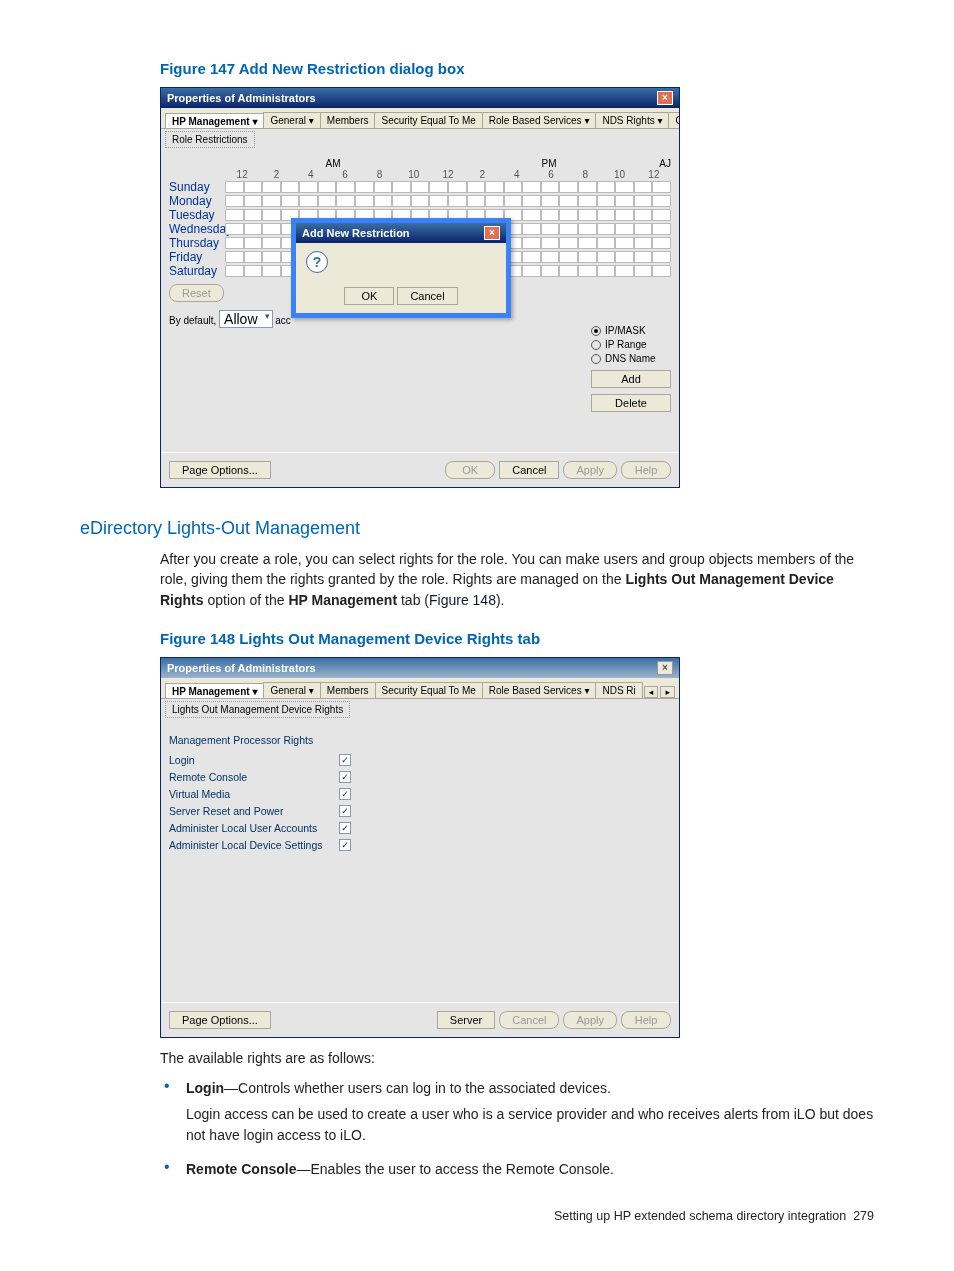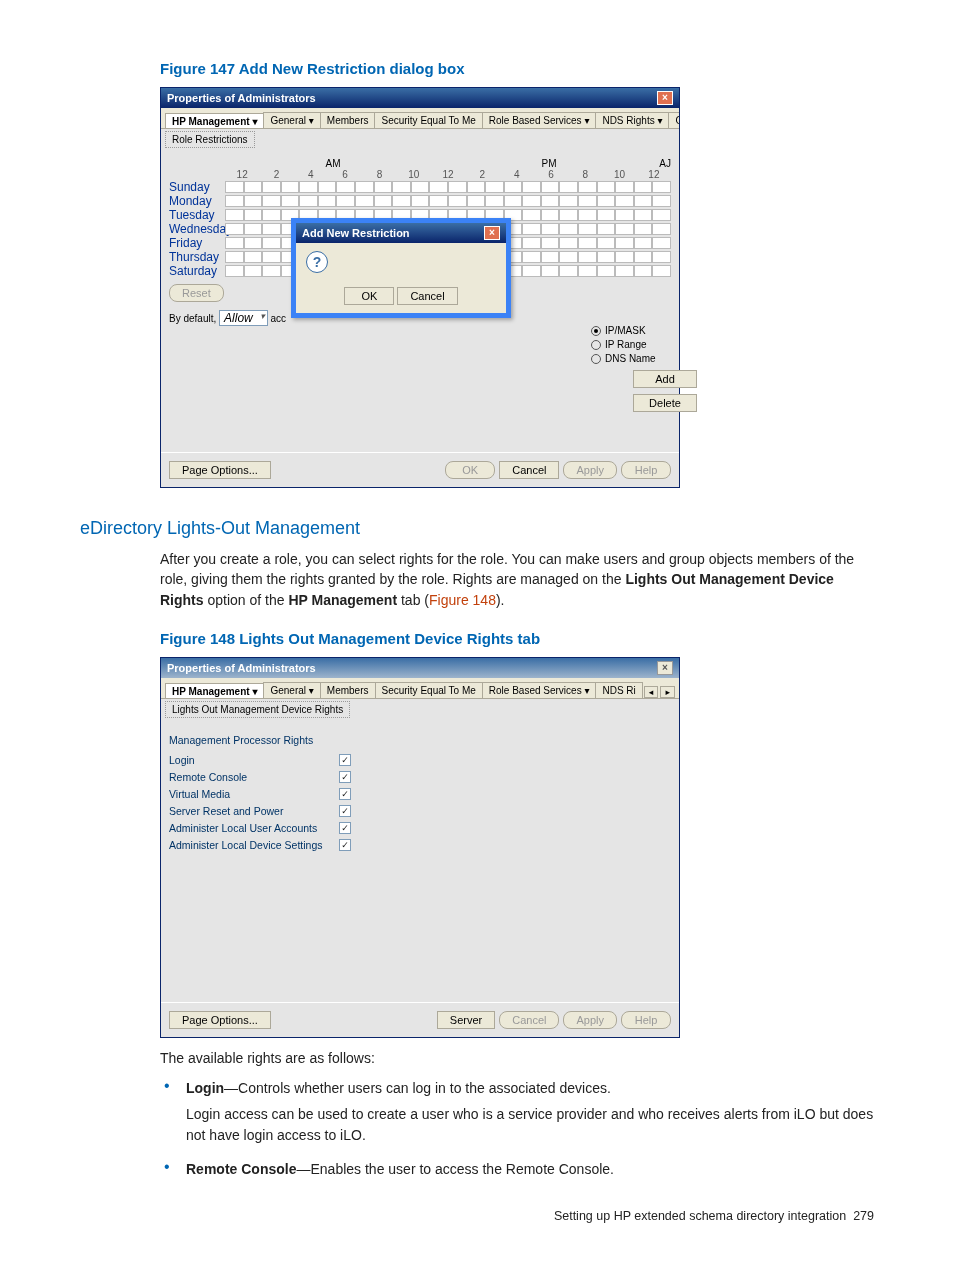--- a/index.html
+++ b/index.html
@@ -21,21 +21,21 @@
   .section-heading {
     color: #0066b3;
     font-weight: normal;
     font-size: 18px;
     margin: 30px 0 10px 0;
   }
   .body-text {
     margin: 10px 0 10px 80px;
     line-height: 1.45;
   }
-  .link { color: #c2410c; }
+  .link { color: #0f172a; }
 
   
   .dlg {
     margin: 0 0 0 80px;
     width: 520px;
     background: #e5e5e5;
     border: 1px solid #0a246a;
     font-family: Tahoma, Arial, sans-serif;
     font-size: 11px;
     color: #000;
@@ -111,24 +111,23 @@
     font-size: 11px;
     display:inline-block;
     text-align:center;
     min-width: 50px;
   }
   .btn.disabled { color:#999;border-radius:8px; }
   .select {
     border: 1px solid #7f9db9;
     background:#fff;
     padding: 0 14px 0 4px;
-    font-size:12px;
+    font-size:14px;
     display:inline-block;
     position:relative;
-    font-style:italic;
   }
   .select::after {
     content:"▾"; position:absolute; right:2px; top:0; font-size:9px; color:#555;
   }
   .inner-dialog {
     position:absolute;
     left:130px; top:66px;
     width:220px;
     background:#ece9d8;
     border:5px solid #3b82f6;
@@ -146,21 +145,21 @@
   .field-input { border:1px inset #bbb; background:#fff; height:16px; width:110px; display:block; margin:2px 0 6px 0;}
   .inner-btns { text-align:center; padding:4px 0 8px 0; }
 
   .side-panel {
     position:absolute; right:8px; top:170px; width:80px;
     font-size:10px;
   }
   .radio { display:flex; align-items:center; gap:4px; margin:3px 0;}
   .radio .r { width:10px; height:10px; border:1px solid #555; border-radius:50%; display:inline-flex; align-items:center; justify-content:center; }
   .radio .r.sel::after { content:""; width:4px; height:4px; background:#000; border-radius:50%; }
-  .side-panel .btn { display:block; margin-top:6px; width:64px;margin-left:42px; }
+  .side-panel .btn { display:block; margin-top:6px; width:80px; }
 
   .dlg-footer {
     display:flex; gap:4px; padding:8px; justify-content:flex-end;
     border-top:1px solid #fff;
   }
   .dlg-footer .left { margin-right:auto;text-align:right; }
 
   
   .rights-row { display:flex; align-items:center; margin:5px 0; font-size:10.5px; color:#003366;}
   .rights-row .lbl { width:170px; }
@@ -329,50 +328,50 @@
             <div></div>
             <div></div>
             <div></div>
             <div></div>
             <div></div>
             <div></div>
             <div></div>
           </div>
         </div>
         <div class="day-row">
+          <div class="day-label">Thursday</div>
+          <div class="day-cells">
+            <div></div>
+            <div></div>
+            <div></div>
+            <div></div>
+            <div></div>
+            <div></div>
+            <div></div>
+            <div></div>
+            <div></div>
+            <div></div>
+            <div></div>
+            <div></div>
+            <div></div>
+            <div></div>
+            <div></div>
+            <div></div>
+            <div></div>
+            <div></div>
+            <div></div>
+            <div></div>
+            <div></div>
+            <div></div>
+            <div></div>
+            <div></div>
+          </div>
+        </div>
+        <div class="day-row">
           <div class="day-label">Friday</div>
-          <div class="day-cells">
-            <div></div>
-            <div></div>
-            <div></div>
-            <div></div>
-            <div></div>
-            <div></div>
-            <div></div>
-            <div></div>
-            <div></div>
-            <div></div>
-            <div></div>
-            <div></div>
-            <div></div>
-            <div></div>
-            <div></div>
-            <div></div>
-            <div></div>
-            <div></div>
-            <div></div>
-            <div></div>
-            <div></div>
-            <div></div>
-            <div></div>
-            <div></div>
-          </div>
-        </div>
-        <div class="day-row">
-          <div class="day-label">Thursday</div>
           <div class="day-cells">
             <div></div>
             <div></div>
             <div></div>
             <div></div>
             <div></div>
             <div></div>
             <div></div>
             <div></div>
             <div></div>

